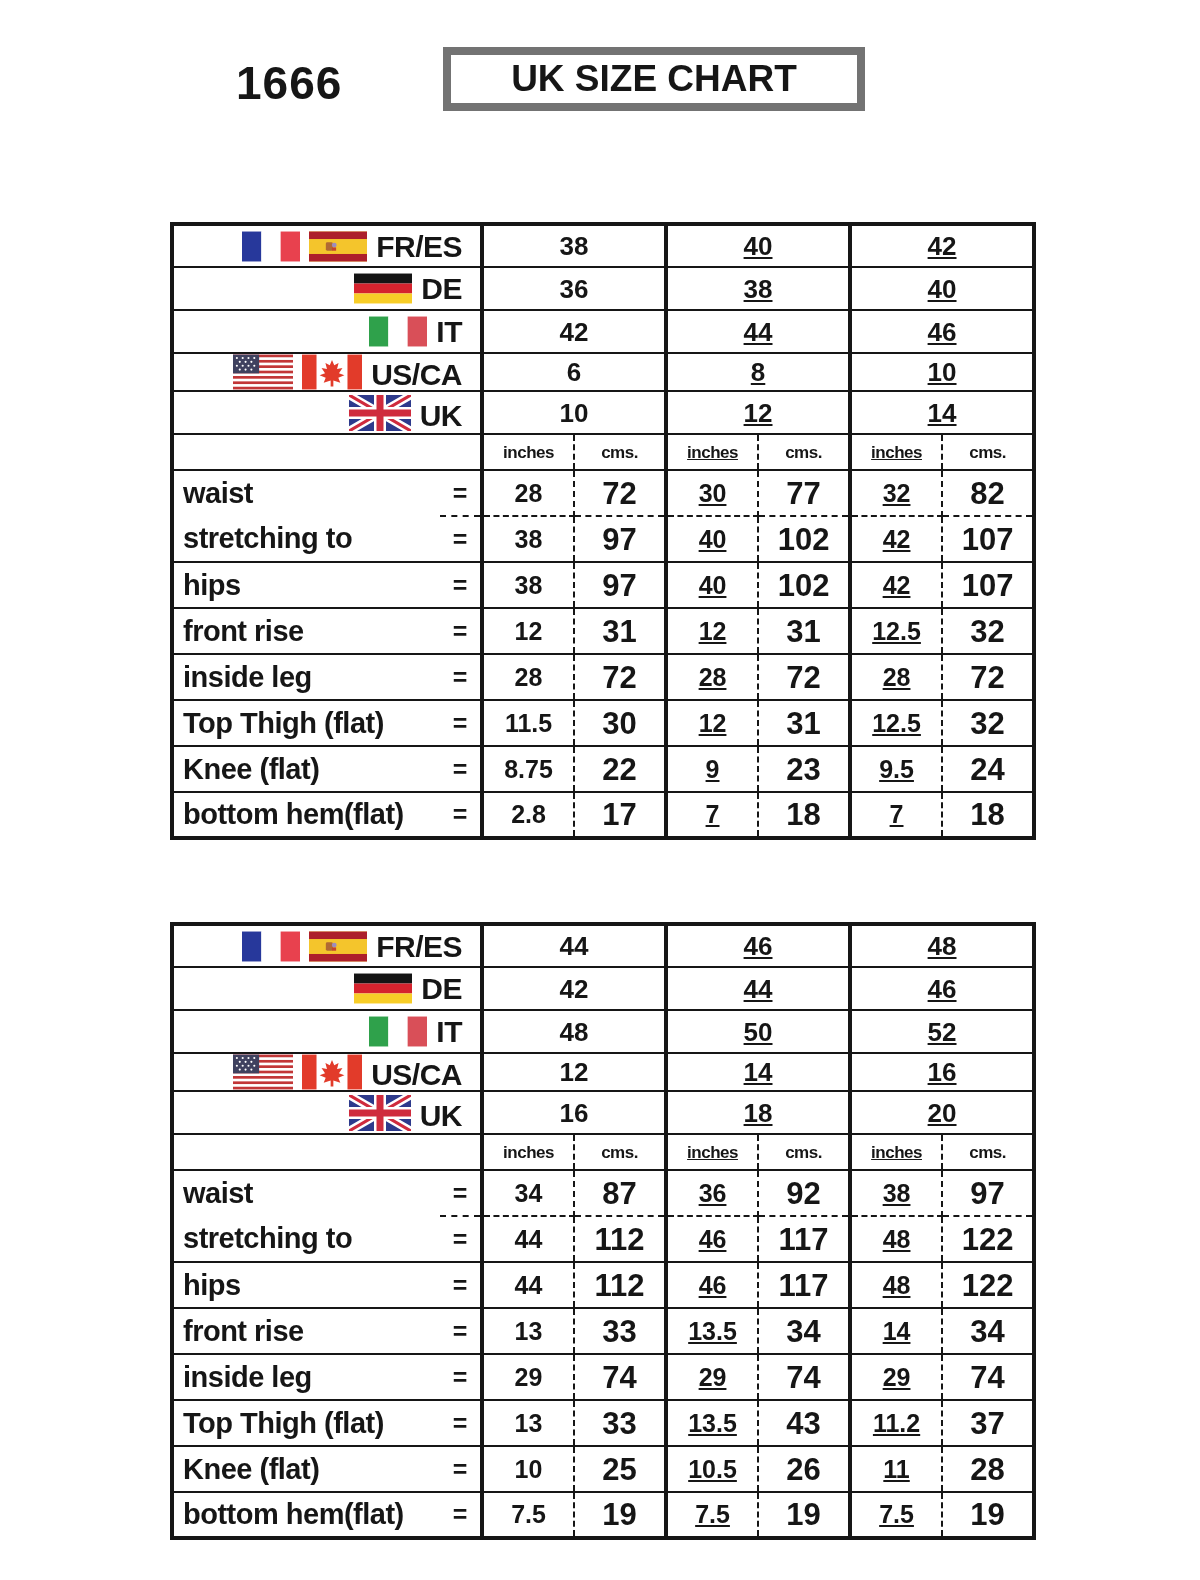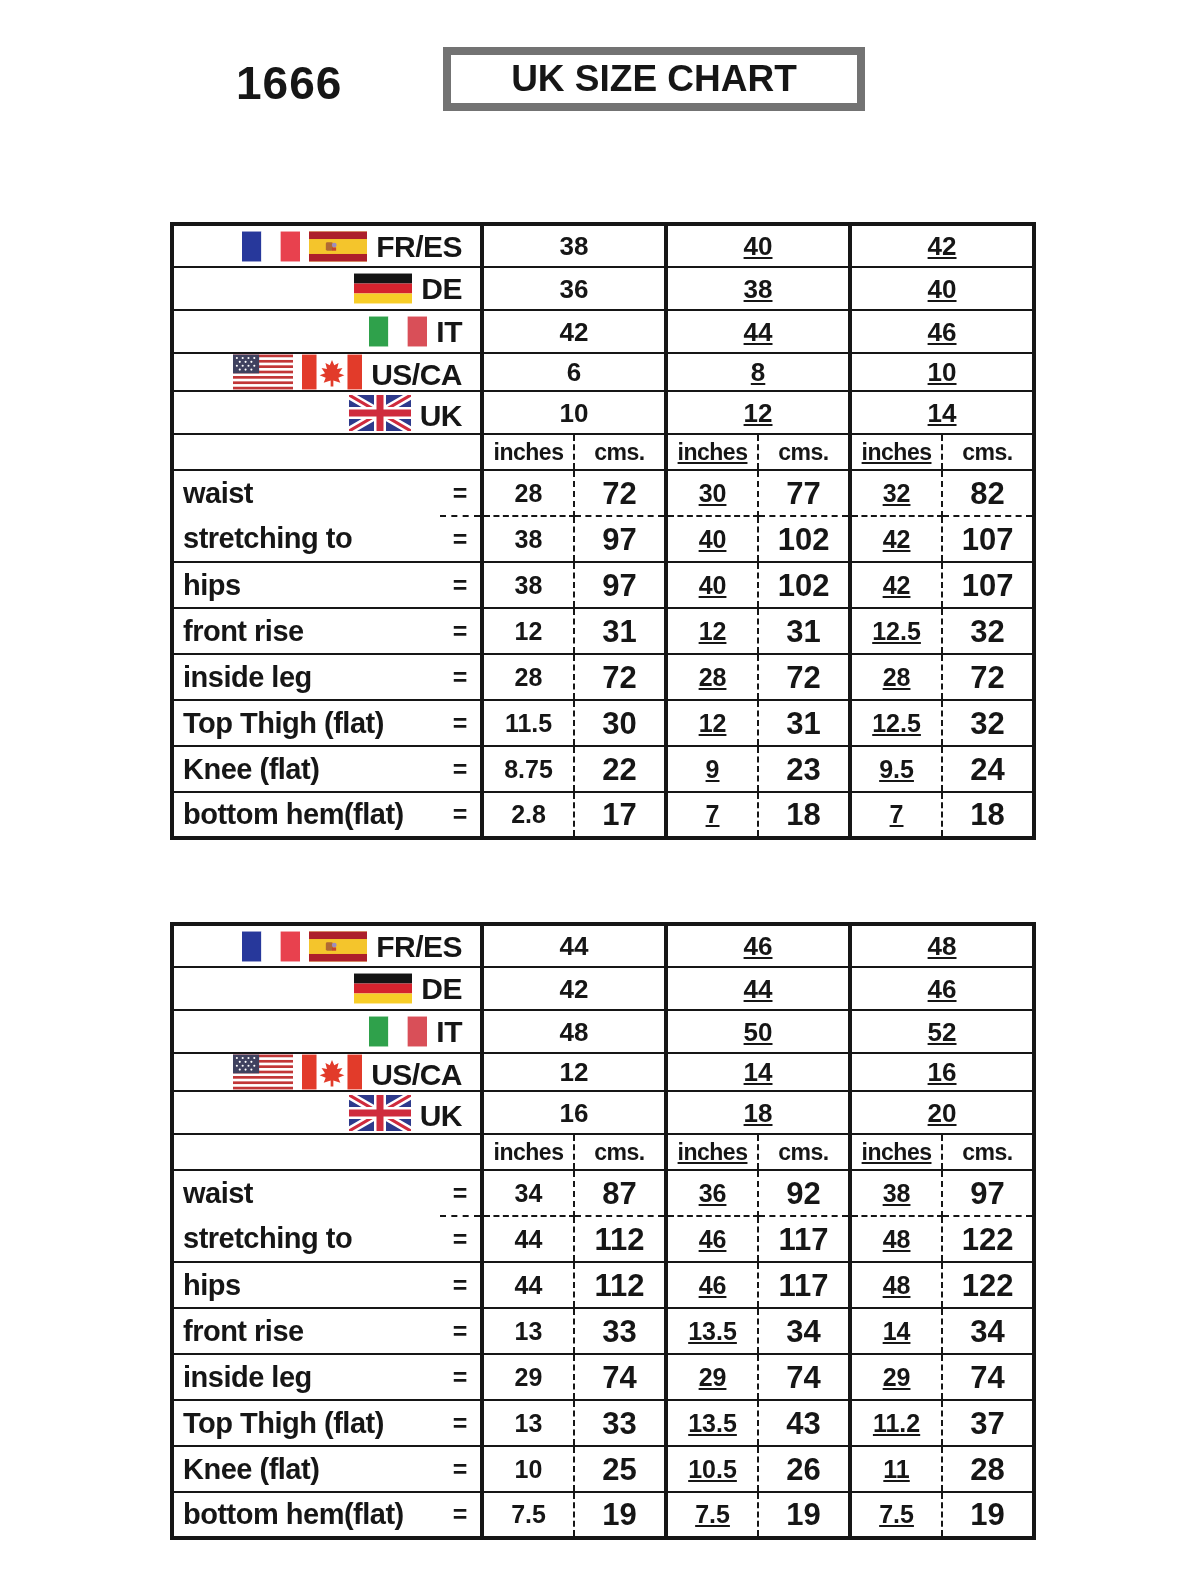--- a/index.html
+++ b/index.html
@@ -30,21 +30,21 @@
   
   .c-hlabel,.c-ulabel{border-right:4px solid #161616;}
   .c-label{border-right:none;}
   .c-eq{border-left:none;border-right:4px solid #161616;font-size:25px;text-align:center;}
   .c-label{text-align:left;padding-left:9px;font-size:29px;letter-spacing:-0.5px;}
   
   .c-in{border-right:2.5px dashed #161616;font-size:25px;}
   .c-cm{border-left:2.5px dashed #161616;font-size:31px;}
   .gs{border-left:4px solid #161616 !important;text-decoration:underline;}
   .hv{font-size:26px;}
-  .cu{font-size:23px;letter-spacing:-0.5px;}
+  .cu{font-size:17px;letter-spacing:-0.5px;}
   
   tr.rw td{border-bottom:2.5px dashed #161616;}
   tr.rs td{border-top:2.5px dashed #161616;}
   tr.rw td.c-label{border-bottom:none;}
   tr.rs td.c-label{border-top:none;}
   .hl-wrap{display:flex;align-items:flex-end;justify-content:flex-end;gap:9px;padding-right:18px;}
   .hl-text{font-size:30px;letter-spacing:-0.5px;}
   .flag{display:inline-flex;line-height:0;}
   .flag svg{display:block;}
 </style>

